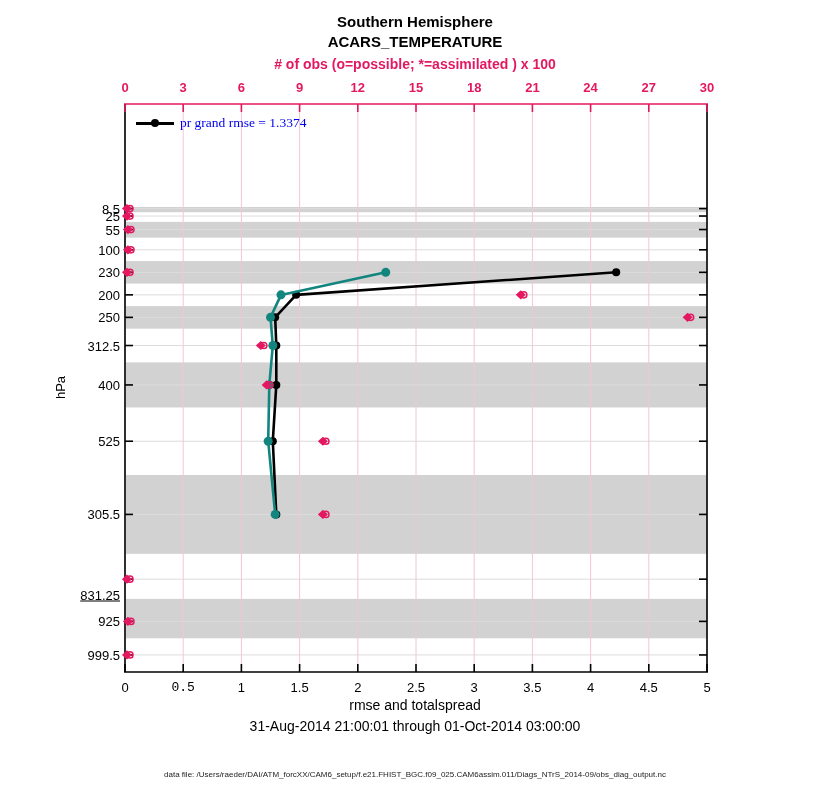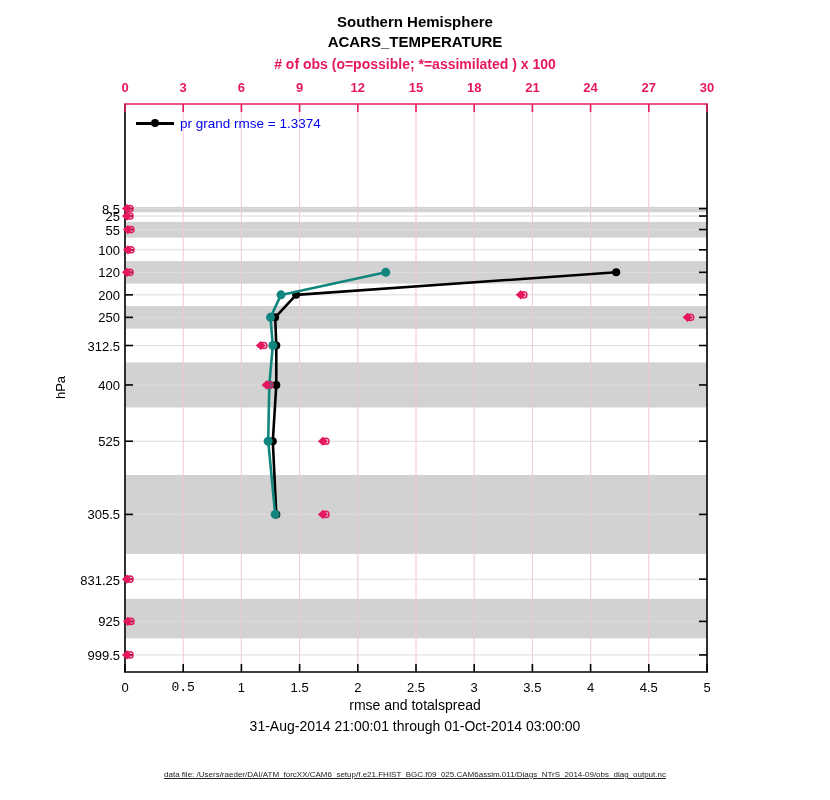--- a/index.html
+++ b/index.html
@@ -12,22 +12,22 @@
   #title1{top:13px;font-size:15px;font-weight:bold;}
   #title2{top:33px;font-size:15px;font-weight:bold;}
   #obs-label{top:56px;font-size:14px;font-weight:bold;color:#e41860;}
   #chart-svg{position:absolute;left:0;top:0;}
   .tick-label-top{position:absolute;font-size:13px;font-weight:600;color:#e41860;transform:translateX(-50%);white-space:nowrap;}
   .tick-label-bottom{position:absolute;font-size:13px;color:#000;transform:translateX(-50%);white-space:nowrap;}
   .tick-label-left{position:absolute;font-size:13px;color:#000;text-align:right;width:60px;transform:translateY(-50%);white-space:nowrap;}
   #ylabel{left:40px;top:380px;font-size:13px;transform:rotate(-90deg);transform-origin:center;width:40px;text-align:center;}
   #xlabel{top:697px;font-size:14px;}
   #subtitle{top:718px;font-size:14px;}
-  #footer{top:770px;font-size:8px;color:#222;text-decoration:underline;}
-  #legend{position:absolute;left:136px;top:114px;}
+  #footer{top:770px;font-size:8px;color:#222;}
+  #legend{position:absolute;left:136px;top:114px;font-family:Liberation Serif, serif;}
   .legend-row{display:flex;align-items:center;height:18px;}
   .legend-swatch{position:relative;width:38px;height:3px;margin-right:6px;}
   .legend-dot{position:absolute;left:50%;top:50%;width:8px;height:8px;border-radius:50%;transform:translate(-50%,-50%);}
   .legend-label{font-size:13.5px;color:#0000ee;white-space:nowrap;}
 </style>
 </head>
 <body>
 
 <div id="fig">
 
@@ -202,24 +202,24 @@
       <div class="tick-label-bottom" style="left: 416px; top: 680px;">2.5</div>
       <div class="tick-label-bottom" style="left: 474.2px; top: 680px;">3</div>
       <div class="tick-label-bottom" style="left: 532.4px; top: 680px;">3.5</div>
       <div class="tick-label-bottom" style="left: 590.6px; top: 680px;">4</div>
       <div class="tick-label-bottom" style="left: 648.8px; top: 680px;">4.5</div>
       <div class="tick-label-bottom" style="left: 707px; top: 680px;">5</div>
       <div class="tick-label-left" style="left: 60px; top: 208.6px;">8.5</div>
       <div class="tick-label-left" style="left: 60px; top: 216.032px;">25</div>
       <div class="tick-label-left" style="left: 60px; top: 229.544px;">55</div>
       <div class="tick-label-left" style="left: 60px; top: 249.812px;">100</div>
-      <div class="tick-label-left" style="left: 60px; top: 272.332px;">120</div>
+      <div class="tick-label-left" style="left: 60px; top: 272.332px;">230</div>
       <div class="tick-label-left" style="left: 60px; top: 294.852px;">200</div>
       <div class="tick-label-left" style="left: 60px; top: 317.372px;">250</div>
       <div class="tick-label-left" style="left: 60px; top: 345.522px;">312.5</div>
       <div class="tick-label-left" style="left: 60px; top: 384.932px;">400</div>
       <div class="tick-label-left" style="left: 60px; top: 441.232px;">525</div>
       <div class="tick-label-left" style="left: 60px; top: 514.422px;">305.5</div>
-      <div class="tick-label-left" style="left: 60px; top: 580px;">831.25</div>
+      <div class="tick-label-left" style="left: 60px; top: 595px; text-decoration: underline;">831.25</div>
       <div class="tick-label-left" style="left: 60px; top: 621.392px;">925</div>
       <div class="tick-label-left" style="left: 60px; top: 654.946px;">999.5</div>
     </div>
 </div>
 
 </body></html>

